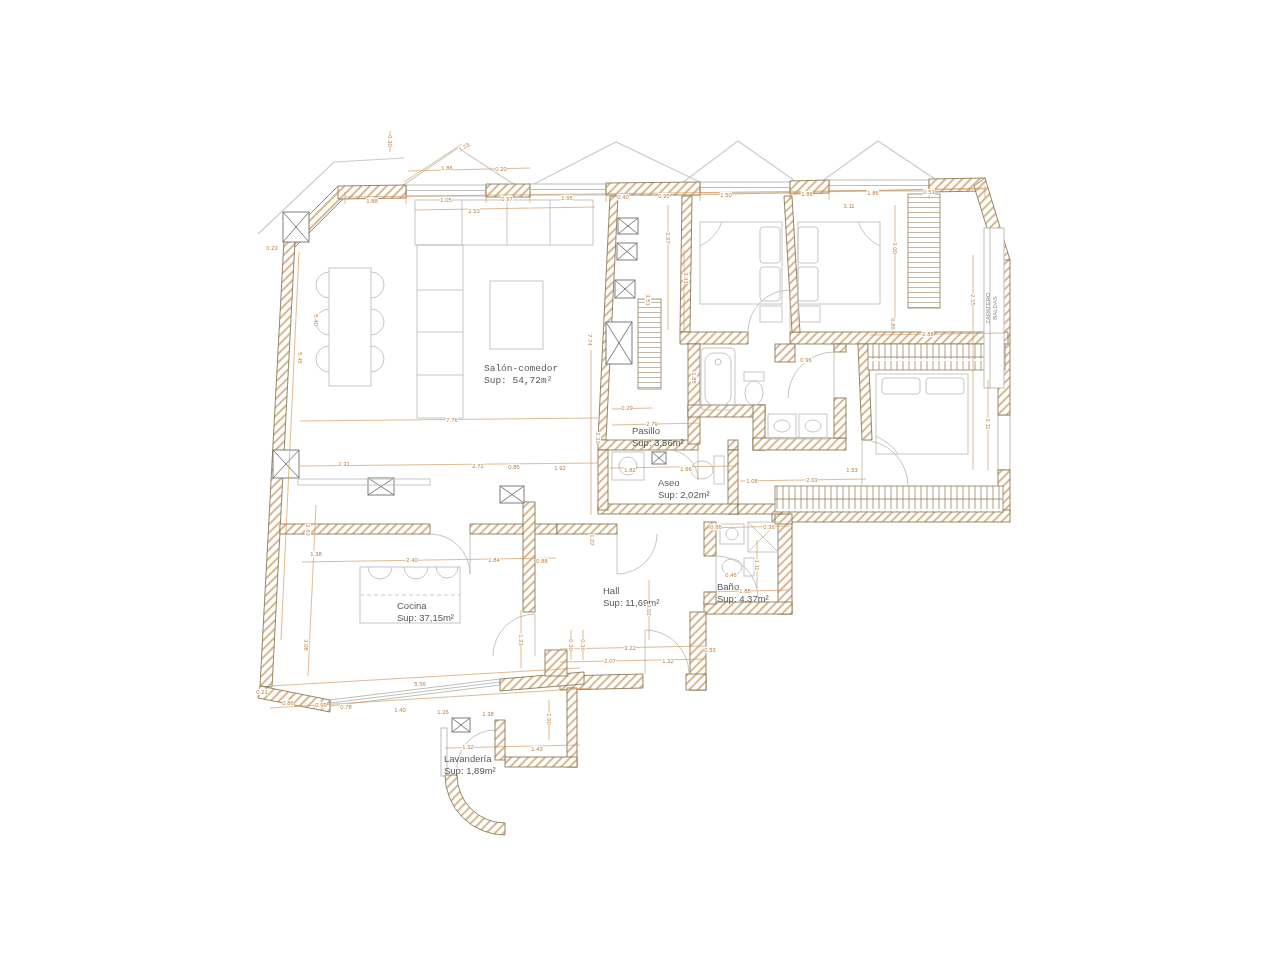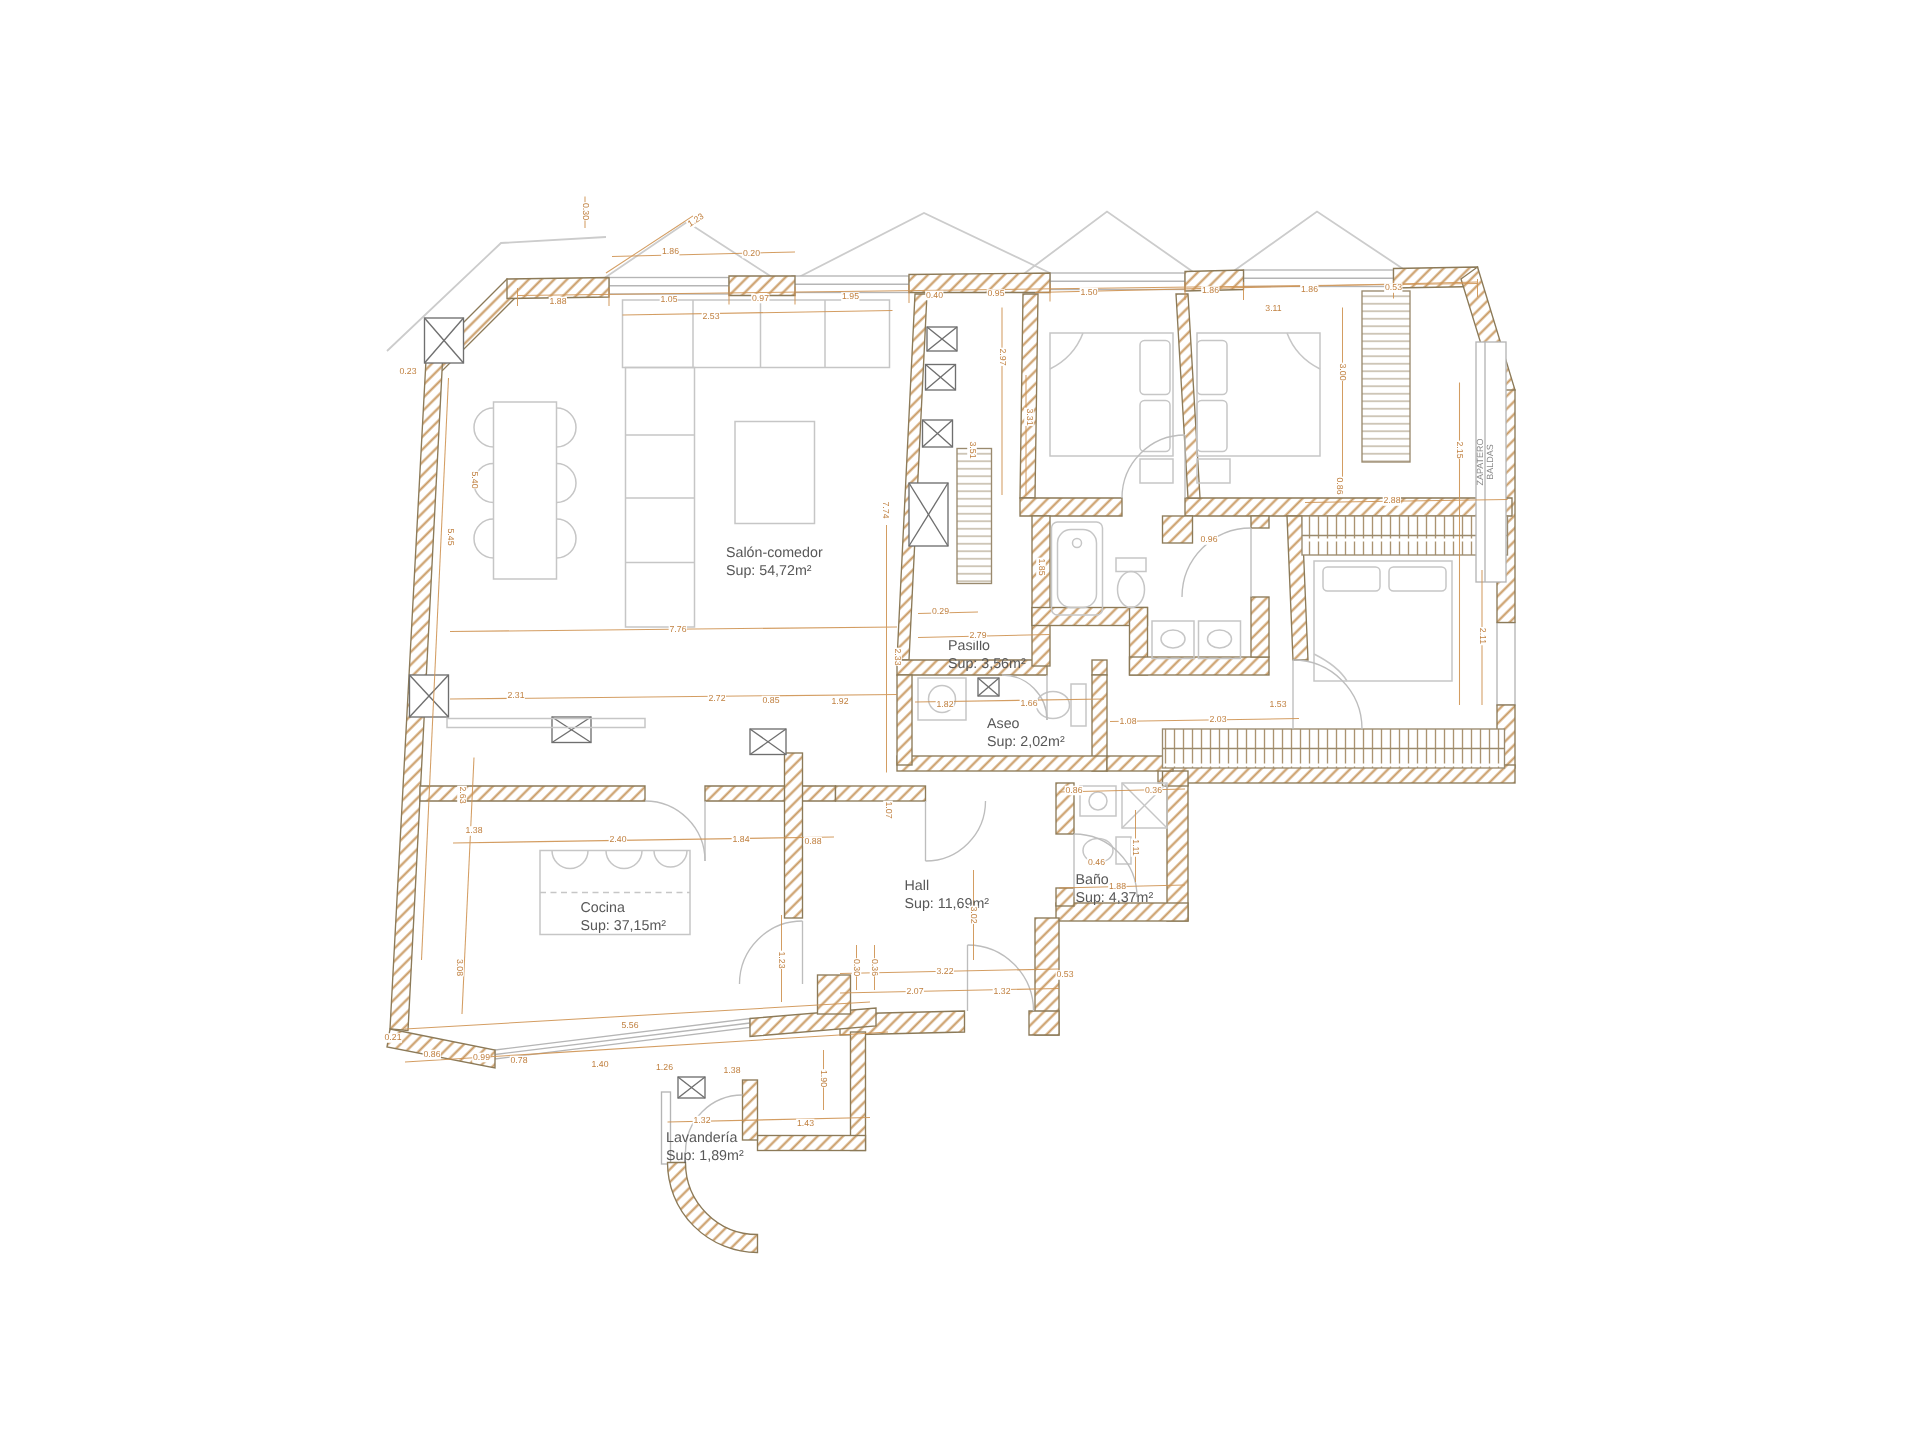--- a/index.html
+++ b/index.html
@@ -332,26 +332,26 @@
           <line x1="700" y1="189" x2="700" y2="201"></line>
       <line x1="790" y1="188" x2="790" y2="200"></line>
           <line x1="829" y1="188" x2="829" y2="200"></line>
       <line x1="929" y1="187" x2="929" y2="199"></line>
           <line x1="985" y1="186" x2="985" y2="198"></line>
     </g>
   </g>
 </svg>
 
 <div id="labels-layer">
-      <div class="room-label" style="left: 484px; top: 363px;"><span>Salón-comedor</span><span class="area">Sup: 54,72m²</span></div>
+      <div class="room-label" style="left: 484px; top: 363px; font-family: Liberation Mono, monospace;"><span>Salón-comedor</span><span class="area">Sup: 54,72m²</span></div>
       <div class="room-label" style="left: 632px; top: 425px;"><span>Pasillo</span><span class="area">Sup: 3,56m²</span></div>
       <div class="room-label" style="left: 658px; top: 477px;"><span>Aseo</span><span class="area">Sup: 2,02m²</span></div>
       <div class="room-label" style="left: 717px; top: 540px; margin-top: 41px;"><span>Baño</span><span class="area">Sup: 4,37m²</span></div>
       <div class="room-label" style="left: 603px; top: 585px;"><span>Hall</span><span class="area">Sup: 11,69m²</span></div>
-      <div class="room-label" style="left: 387px; top: 600px;"><span>Cocina</span><span class="area">Sup: 37,15m²</span></div>
+      <div class="room-label" style="left: 397px; top: 600px;"><span>Cocina</span><span class="area">Sup: 37,15m²</span></div>
       <div class="room-label" style="left: 444px; top: 753px;"><span>Lavandería</span><span class="area">Sup: 1,89m²</span></div>
       <span class="dim" style="left: 390px; top: 141px; transform: translate(-50%, -50%) rotate(90deg) scale(0.58);">0.30</span>
       <span class="dim" style="left: 464px; top: 147px; transform: translate(-50%, -50%) rotate(-33deg) scale(0.58);">1.23</span>
       <span class="dim" style="left: 447px; top: 168px; transform: translate(-50%, -50%) rotate(0deg) scale(0.58);">1.86</span>
       <span class="dim" style="left: 501px; top: 169px; transform: translate(-50%, -50%) rotate(0deg) scale(0.58);">0.20</span>
       <span class="dim" style="left: 372px; top: 201px; transform: translate(-50%, -50%) rotate(0deg) scale(0.58);">1.88</span>
       <span class="dim" style="left: 446px; top: 200px; transform: translate(-50%, -50%) rotate(0deg) scale(0.58);">1.05</span>
       <span class="dim" style="left: 507px; top: 199px; transform: translate(-50%, -50%) rotate(0deg) scale(0.58);">0.97</span>
       <span class="dim" style="left: 567px; top: 198px; transform: translate(-50%, -50%) rotate(0deg) scale(0.58);">1.95</span>
       <span class="dim" style="left: 623px; top: 197px; transform: translate(-50%, -50%) rotate(0deg) scale(0.58);">0.40</span>

